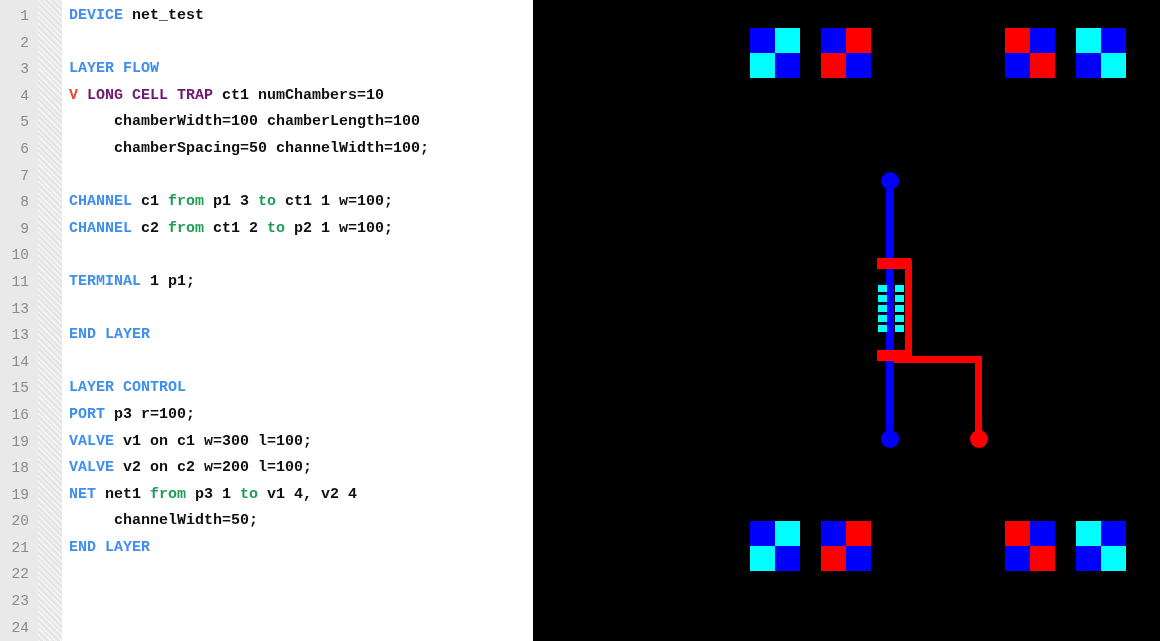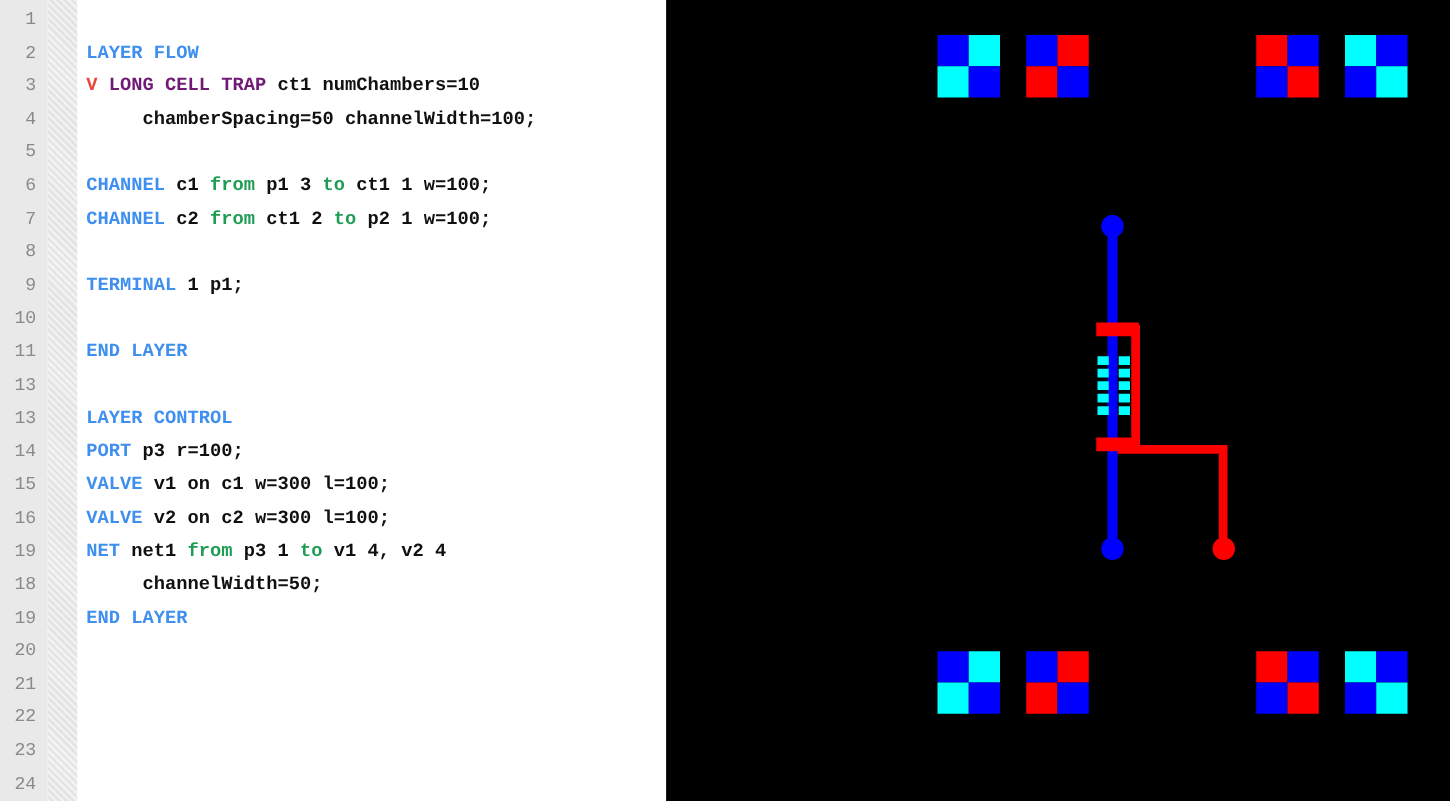--- a/index.html
+++ b/index.html
@@ -57,36 +57,38 @@
         <div class="ln">18</div>
         <div class="ln">19</div>
         <div class="ln">20</div>
         <div class="ln">21</div>
         <div class="ln">22</div>
         <div class="ln">23</div>
         <div class="ln">24</div>
       </div>
     <div id="sep"></div>
     <div id="code">
+        <div class="cl"><span class="kw">DEVICE</span><span class="id"> net_test</span></div>
         <div class="cl">&nbsp;</div>
         <div class="cl"><span class="kw">LAYER FLOW</span></div>
         <div class="cl"><span class="prep">V</span><span class="id"> </span><span class="mac">LONG CELL TRAP</span><span class="id"> ct1 numChambers=10</span></div>
+        <div class="cl"><span class="id">     chamberWidth=100 chamberLength=100</span></div>
         <div class="cl"><span class="id">     chamberSpacing=50 channelWidth=100;</span></div>
         <div class="cl">&nbsp;</div>
         <div class="cl"><span class="kw">CHANNEL</span><span class="id"> c1 </span><span class="rel">from</span><span class="id"> p1 3 </span><span class="rel">to</span><span class="id"> ct1 1 w=100;</span></div>
         <div class="cl"><span class="kw">CHANNEL</span><span class="id"> c2 </span><span class="rel">from</span><span class="id"> ct1 2 </span><span class="rel">to</span><span class="id"> p2 1 w=100;</span></div>
         <div class="cl">&nbsp;</div>
         <div class="cl"><span class="kw">TERMINAL</span><span class="id"> 1 p1;</span></div>
         <div class="cl">&nbsp;</div>
         <div class="cl"><span class="kw">END LAYER</span></div>
         <div class="cl">&nbsp;</div>
         <div class="cl"><span class="kw">LAYER CONTROL</span></div>
         <div class="cl"><span class="kw">PORT</span><span class="id"> p3 r=100;</span></div>
         <div class="cl"><span class="kw">VALVE</span><span class="id"> v1 on c1 w=300 l=100;</span></div>
-        <div class="cl"><span class="kw">VALVE</span><span class="id"> v2 on c2 w=300 l=100;</span></div>
+        <div class="cl"><span class="kw">VALVE</span><span class="id"> v2 on c2 w=200 l=100;</span></div>
         <div class="cl"><span class="kw">NET</span><span class="id"> net1 </span><span class="rel">from</span><span class="id"> p3 1 </span><span class="rel">to</span><span class="id"> v1 4, v2 4</span></div>
         <div class="cl"><span class="id">     channelWidth=50;</span></div>
         <div class="cl"><span class="kw">END LAYER</span></div>
         <div class="cl">&nbsp;</div>
       </div>
   </div>
 
   <div id="canvas">
       <div class="fid" style="left: 217px; top: 28px;">
         <i style="background: rgb(0, 0, 255);"></i>

